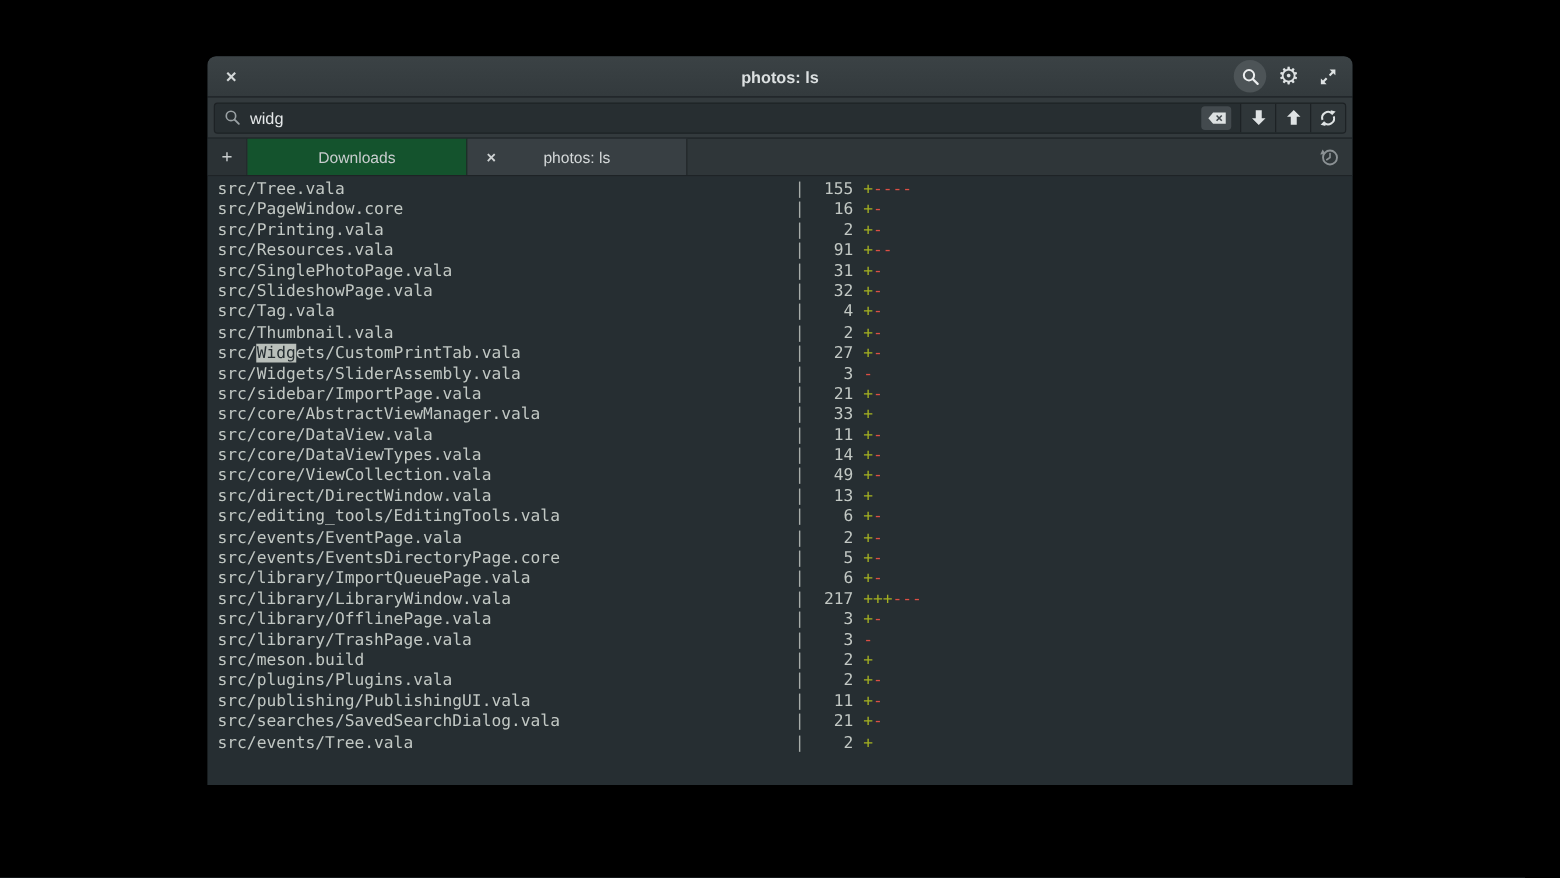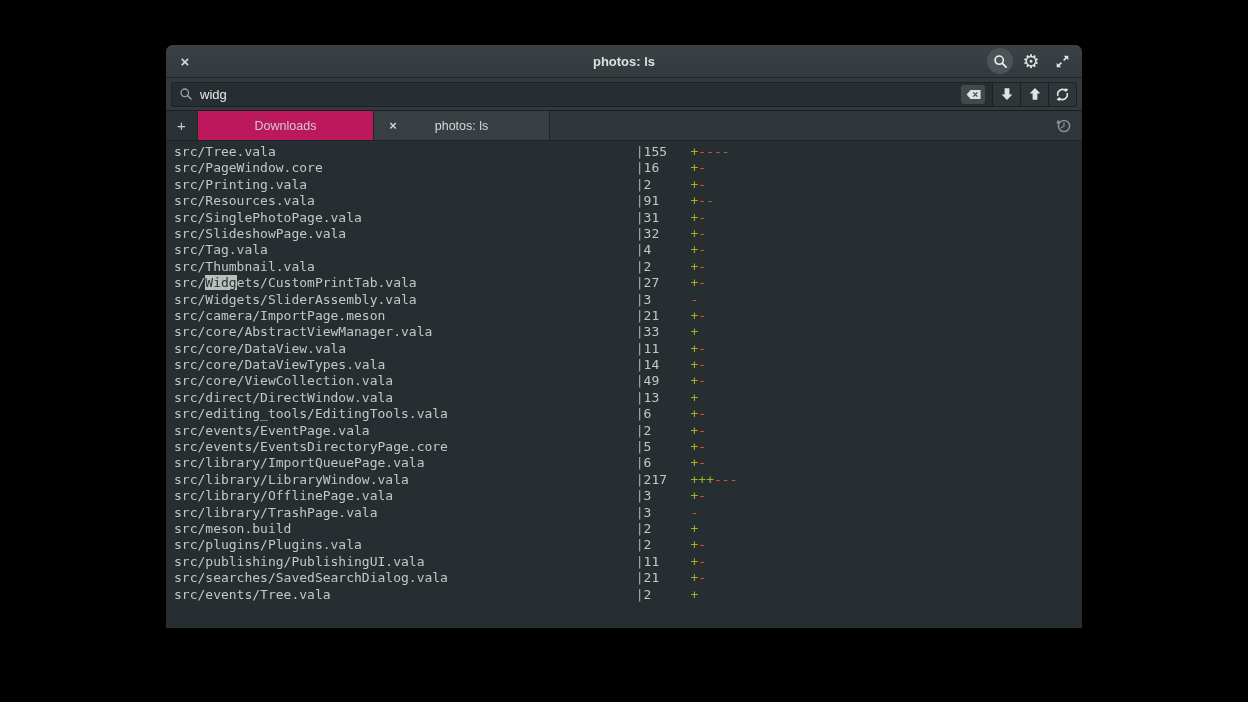--- a/index.html
+++ b/index.html
@@ -93,21 +93,21 @@
   }
   .newtab-btn {
     width: 32px; border: 0; border-right: 1px solid #23282b;
     background: #2b3235; color: #c9cdce; font-size: 15px;
     display: flex; align-items: center; justify-content: center;
     cursor: pointer;
   }
   .tab {
     width: 176px; position: relative;
     display: flex; align-items: center; justify-content: center;
-    background: #be185d; border-right: 1px solid #1f2427;
+    background: #14532d; border-right: 1px solid #1f2427;
     color: #c9cdce; font-size: 12.5px;
     cursor: pointer;
   }
   .tab.active { background: #383f43; color: #d4d8d9; }
   .tab-close {
     position: absolute; left: 10px; top: 50%; transform: translateY(-50%);
     width: 18px; height: 18px; border: 0; background: transparent;
     color: #cfd3d4; font-size: 13px; font-weight: bold;
     display: flex; align-items: center; justify-content: center;
     cursor: pointer;
@@ -124,21 +124,21 @@
     background: var(--terminal-bg, #262e32);
     padding: 3px 0 0 8px;
     font-family: "DejaVu Sans Mono", monospace;
     font-size: 13px; line-height: 16.4px;
     color: #c2c8c4;
     cursor: text;
   }
   .trow { white-space: pre; height: 16.4px; }
   .fname { display: inline-block; width: 59ch; white-space: pre; }
   .pipe { color: #a7adaa; }
-  .cnt  { display: inline-block; width: 5ch; text-align: left; }
+  .cnt  { display: inline-block; width: 5ch; text-align: right; }
   .syms { margin-left: 1ch; letter-spacing: 0; }
   .plus  { color: var(--plus, #a4b021); }
   .minus { color: var(--minus, #dc4f44); }
   .match { background: var(--match-bg, #b9bfba); color: #262e32; }
 </style>
 </head>
 <body>
 
 <div class="window">
 
@@ -230,21 +230,21 @@
         <div class="trow"><span class="fname">src/Tree.vala</span><span class="pipe">|</span><span class="cnt">155</span><span class="syms"><span class="plus">+</span><span class="minus">-</span><span class="minus">-</span><span class="minus">-</span><span class="minus">-</span></span></div>
         <div class="trow"><span class="fname">src/PageWindow.core</span><span class="pipe">|</span><span class="cnt">16</span><span class="syms"><span class="plus">+</span><span class="minus">-</span></span></div>
         <div class="trow"><span class="fname">src/Printing.vala</span><span class="pipe">|</span><span class="cnt">2</span><span class="syms"><span class="plus">+</span><span class="minus">-</span></span></div>
         <div class="trow"><span class="fname">src/Resources.vala</span><span class="pipe">|</span><span class="cnt">91</span><span class="syms"><span class="plus">+</span><span class="minus">-</span><span class="minus">-</span></span></div>
         <div class="trow"><span class="fname">src/SinglePhotoPage.vala</span><span class="pipe">|</span><span class="cnt">31</span><span class="syms"><span class="plus">+</span><span class="minus">-</span></span></div>
         <div class="trow"><span class="fname">src/SlideshowPage.vala</span><span class="pipe">|</span><span class="cnt">32</span><span class="syms"><span class="plus">+</span><span class="minus">-</span></span></div>
         <div class="trow"><span class="fname">src/Tag.vala</span><span class="pipe">|</span><span class="cnt">4</span><span class="syms"><span class="plus">+</span><span class="minus">-</span></span></div>
         <div class="trow"><span class="fname">src/Thumbnail.vala</span><span class="pipe">|</span><span class="cnt">2</span><span class="syms"><span class="plus">+</span><span class="minus">-</span></span></div>
         <div class="trow"><span class="fname">src/<span class="match">Widg</span>ets/CustomPrintTab.vala</span><span class="pipe">|</span><span class="cnt">27</span><span class="syms"><span class="plus">+</span><span class="minus">-</span></span></div>
         <div class="trow"><span class="fname">src/Widgets/SliderAssembly.vala</span><span class="pipe">|</span><span class="cnt">3</span><span class="syms"><span class="minus">-</span></span></div>
-        <div class="trow"><span class="fname">src/camera/ImportPage.meson</span><span class="pipe">|</span><span class="cnt">21</span><span class="syms"><span class="plus">+</span><span class="minus">-</span></span></div>
+        <div class="trow"><span class="fname">src/sidebar/ImportPage.vala</span><span class="pipe">|</span><span class="cnt">21</span><span class="syms"><span class="plus">+</span><span class="minus">-</span></span></div>
         <div class="trow"><span class="fname">src/core/AbstractViewManager.vala</span><span class="pipe">|</span><span class="cnt">33</span><span class="syms"><span class="plus">+</span></span></div>
         <div class="trow"><span class="fname">src/core/DataView.vala</span><span class="pipe">|</span><span class="cnt">11</span><span class="syms"><span class="plus">+</span><span class="minus">-</span></span></div>
         <div class="trow"><span class="fname">src/core/DataViewTypes.vala</span><span class="pipe">|</span><span class="cnt">14</span><span class="syms"><span class="plus">+</span><span class="minus">-</span></span></div>
         <div class="trow"><span class="fname">src/core/ViewCollection.vala</span><span class="pipe">|</span><span class="cnt">49</span><span class="syms"><span class="plus">+</span><span class="minus">-</span></span></div>
         <div class="trow"><span class="fname">src/direct/DirectWindow.vala</span><span class="pipe">|</span><span class="cnt">13</span><span class="syms"><span class="plus">+</span></span></div>
         <div class="trow"><span class="fname">src/editing_tools/EditingTools.vala</span><span class="pipe">|</span><span class="cnt">6</span><span class="syms"><span class="plus">+</span><span class="minus">-</span></span></div>
         <div class="trow"><span class="fname">src/events/EventPage.vala</span><span class="pipe">|</span><span class="cnt">2</span><span class="syms"><span class="plus">+</span><span class="minus">-</span></span></div>
         <div class="trow"><span class="fname">src/events/EventsDirectoryPage.core</span><span class="pipe">|</span><span class="cnt">5</span><span class="syms"><span class="plus">+</span><span class="minus">-</span></span></div>
         <div class="trow"><span class="fname">src/library/ImportQueuePage.vala</span><span class="pipe">|</span><span class="cnt">6</span><span class="syms"><span class="plus">+</span><span class="minus">-</span></span></div>
         <div class="trow"><span class="fname">src/library/LibraryWindow.vala</span><span class="pipe">|</span><span class="cnt">217</span><span class="syms"><span class="plus">+</span><span class="plus">+</span><span class="plus">+</span><span class="minus">-</span><span class="minus">-</span><span class="minus">-</span></span></div>

